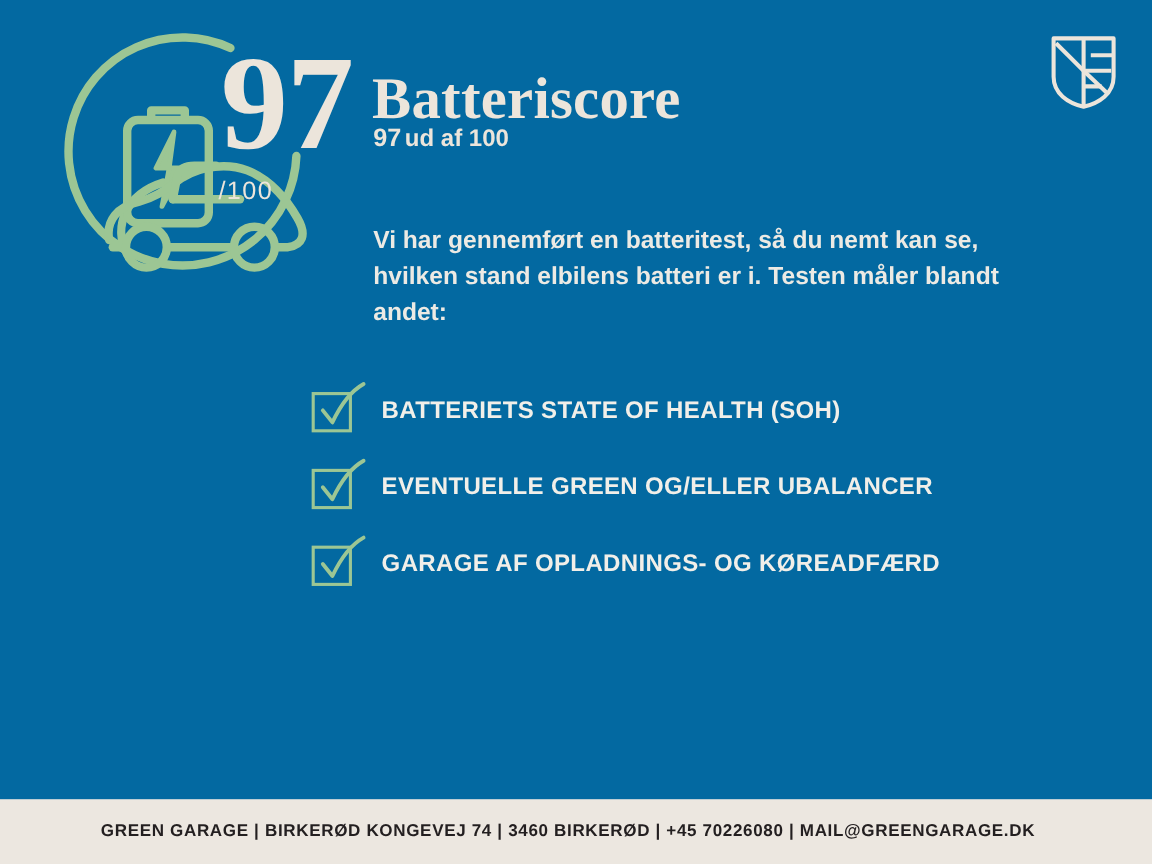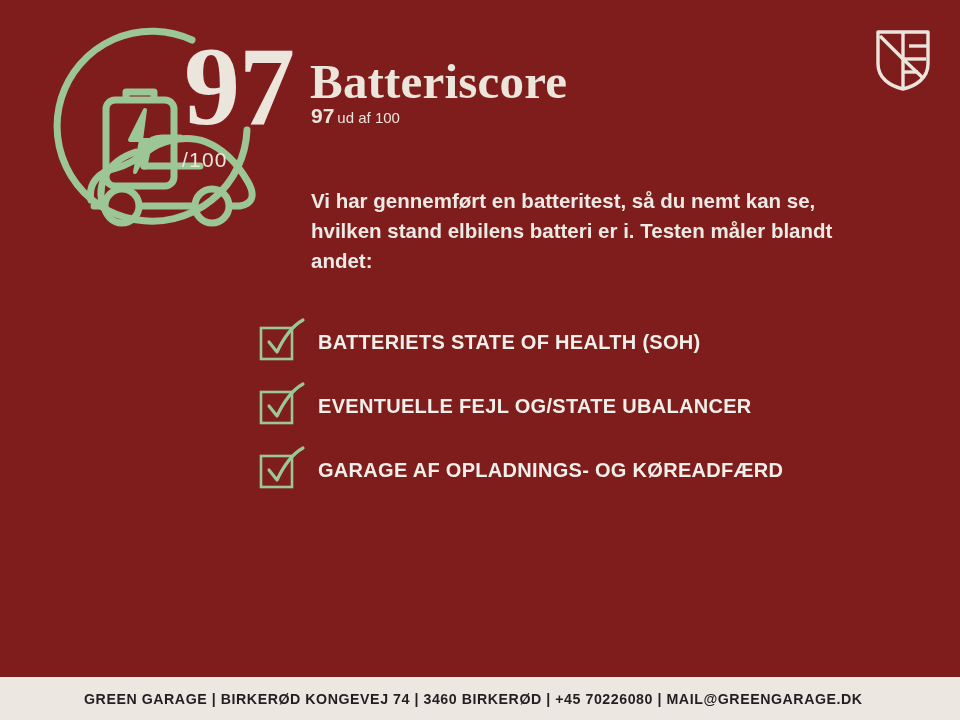--- a/index.html
+++ b/index.html
@@ -11,21 +11,21 @@
     height: 720px;
     overflow: hidden;
     background: #0b3b2c;
     font-family: "Liberation Sans", sans-serif;
     -webkit-font-smoothing: antialiased;
   }
   #page {
     position: relative;
     width: 960px;
     height: 720px;
-    background: #7f1d1d;
+    background: #0369a1;
   }
 
   
   #badge {
     position: absolute;
     left: 44px;
     top: 22px;
     width: 250px;
     height: 220px;
   }
@@ -74,22 +74,22 @@
     font-size: 19px;
     line-height: 1.2;
     white-space: nowrap;
   }
   #subtitle .score {
     font-weight: bold;
     font-size: 21px;
     margin-right: 3px;
   }
   #subtitle .rest {
-    font-weight: 400;
-    font-size: 15px;
+    font-weight: 700;
+    font-size: 20px;
   }
 
   
   #brand-shield {
     position: absolute;
     left: 874px;
     top: 28px;
     width: 58px;
     height: 64px;
   }
@@ -145,21 +145,21 @@
     line-height: 1.46;
     font-weight: 400;
   }
 
   
   #footer {
     position: absolute;
     left: 0;
     bottom: 0;
     width: 960px;
-    height: 43px;
+    height: 54px;
     background: #ece7e0;
     display: flex;
     align-items: center;
   }
   #footer-text {
     margin-left: 84px;
     font-size: 14.2px;
     font-weight: bold;
     letter-spacing: 0.55px;
     color: #231f20;
@@ -238,21 +238,21 @@
       <span class="check-label">BATTERIETS STATE OF HEALTH (SOH)</span>
     </div>
 
     <div class="check-row">
       <span class="check-box">
         <svg width="52" height="48" viewBox="0 0 52 48">
           <rect x="3" y="13" width="31" height="31" fill="none" stroke="#9cc694" stroke-width="2.6"></rect>
           <path d="M 11 27 L 19 37 C 27 20 36 10 45 5" fill="none" stroke="#9cc694" stroke-width="3.2" stroke-linecap="round" stroke-linejoin="round"></path>
         </svg>
       </span>
-      <span class="check-label">EVENTUELLE FEJL OG/STATE UBALANCER</span>
+      <span class="check-label">EVENTUELLE GREEN OG/ELLER UBALANCER</span>
     </div>
 
     <div class="check-row">
       <span class="check-box">
         <svg width="52" height="48" viewBox="0 0 52 48">
           <rect x="3" y="13" width="31" height="31" fill="none" stroke="#9cc694" stroke-width="2.6"></rect>
           <path d="M 11 27 L 19 37 C 27 20 36 10 45 5" fill="none" stroke="#9cc694" stroke-width="3.2" stroke-linecap="round" stroke-linejoin="round"></path>
         </svg>
       </span>
       <span class="check-label">GARAGE AF OPLADNINGS- OG KØREADFÆRD</span>

